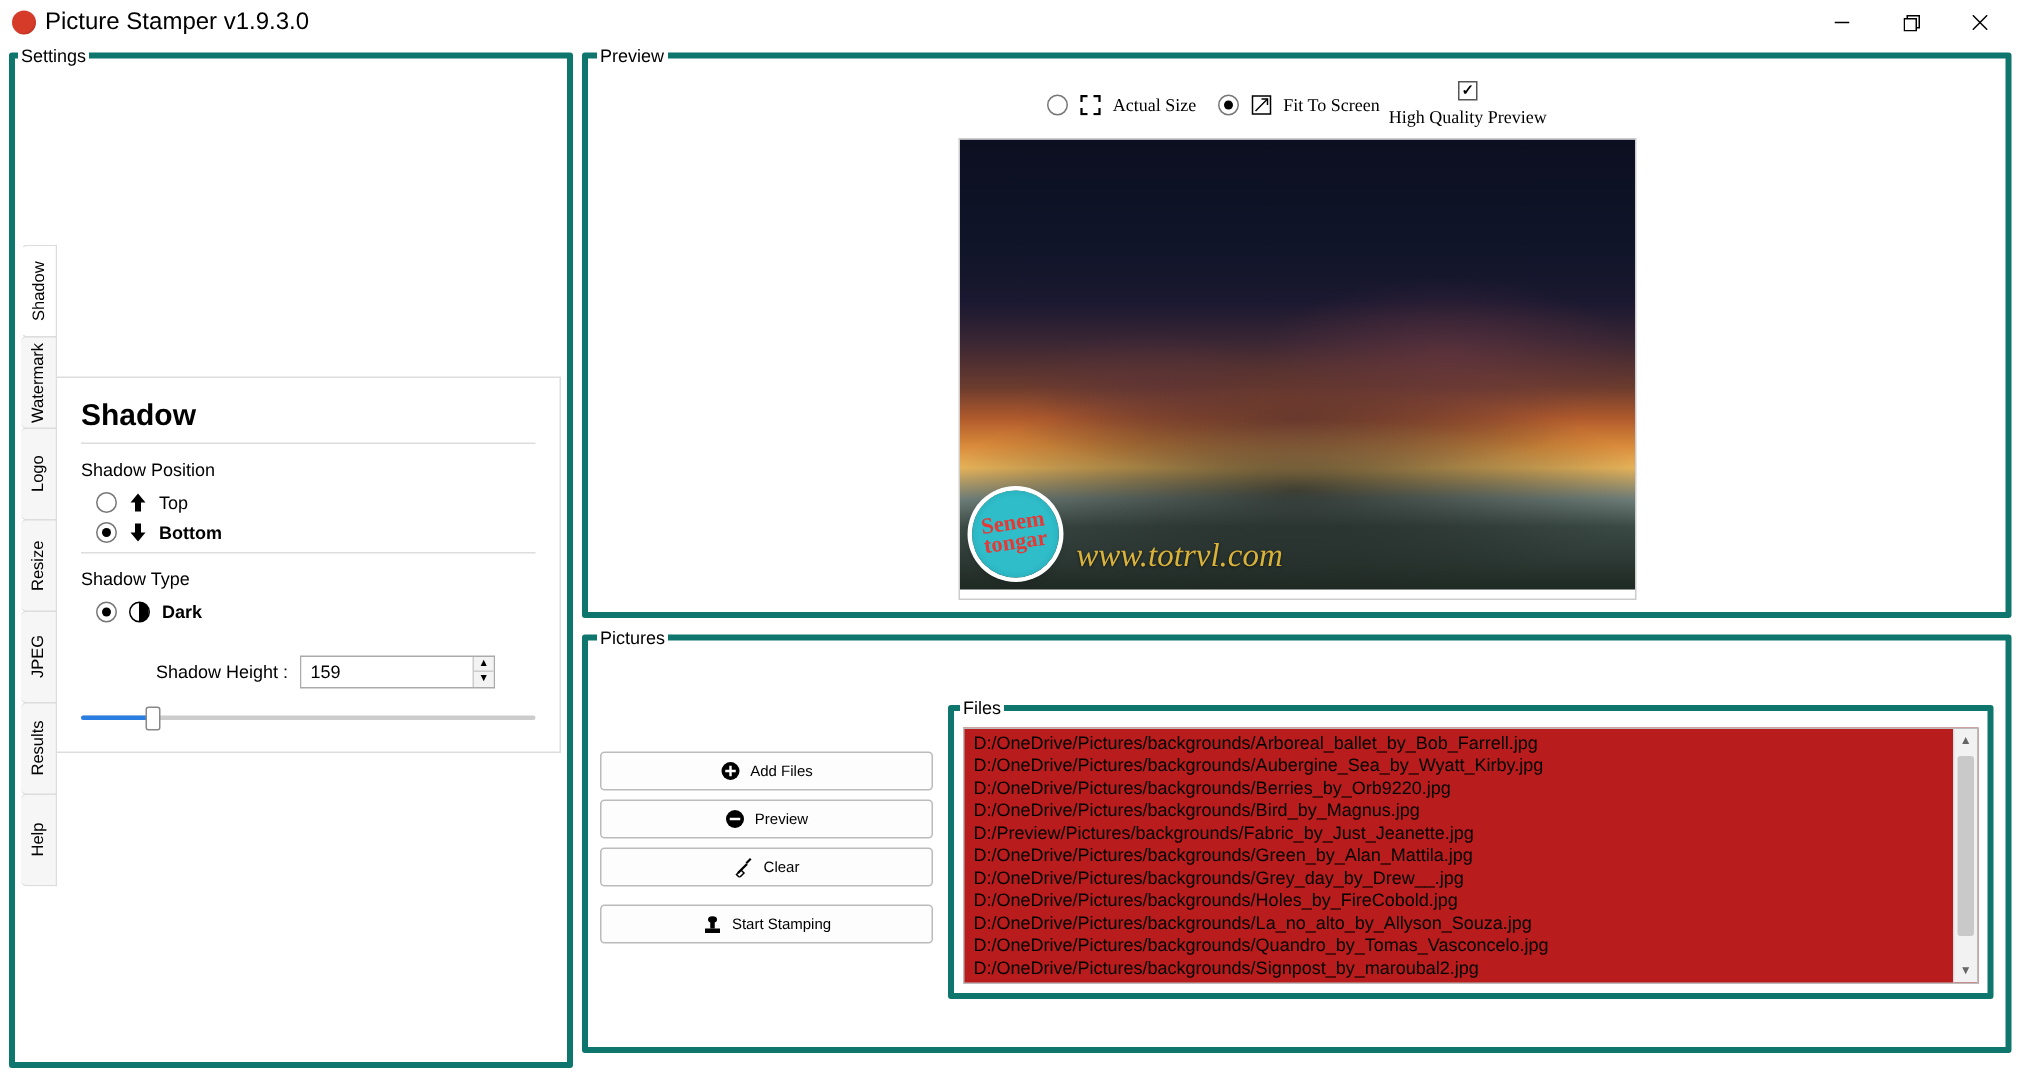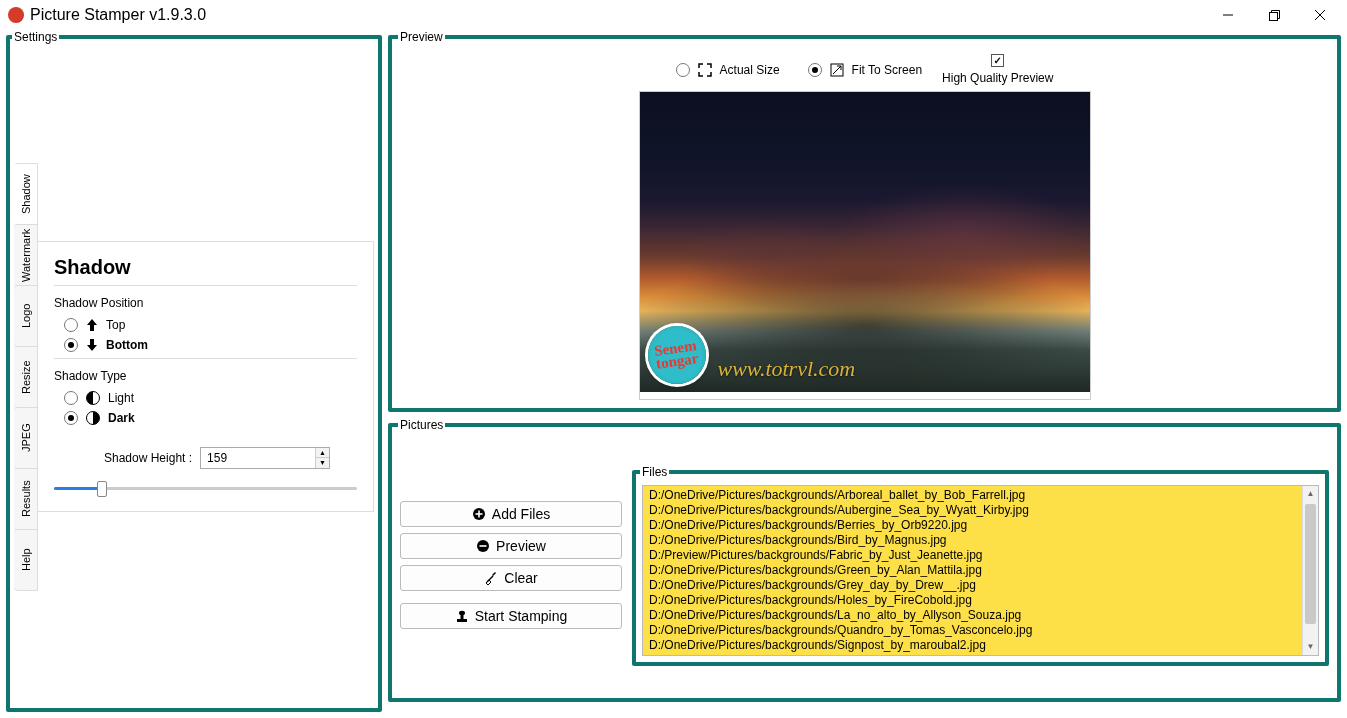--- a/index.html
+++ b/index.html
@@ -88,21 +88,21 @@
   position: absolute; left: 0; top: 8px; height: 3px; background: #2a7de1; border-radius: 2px;
 }
 .slider .thumb {
   position: absolute; top: 2px; width: 10px; height: 16px; background: #fff; border: 1px solid #888; border-radius: 2px;
   transform: translateX(-50%);
 }
 
 .right-panel { flex: 1; display: flex; flex-direction: column; gap: 6px; min-height: 0; }
 .preview-panel { min-height: 0; }
 .preview-panel > fieldset { height: 382px; display: flex; flex-direction: column; }
-.preview-toolbar { display: flex; align-items: center; gap: 20px; padding: 2px 2px 6px; }
+.preview-toolbar { display: flex; align-items: center; gap: 6px; padding: 2px 2px 6px; font-family: Liberation Serif, serif; }
 .preview-toolbar .right { margin-left: auto; display: flex; align-items: center; gap: 4px; flex-direction: column; }
 .cb { width: 13px; height: 13px; border: 1px solid #555; display: inline-flex; align-items: center; justify-content: center; font-size: 10px; }
 .cb.checked::after { content: "✓"; line-height: 1; font-weight: bold; }
 .preview-img-wrap {
   flex: 1; border: 1px solid #ccc; background: #fff; display: flex; align-items: flex-start; justify-content: center; overflow: hidden;
 }
 .preview-img {
   width: 450px; height: 300px; margin-top: 0; position: relative; overflow: hidden;
   background:
     linear-gradient(180deg,
@@ -134,29 +134,29 @@
   font-family: "Brush Script MT", "Segoe Script", cursive;
   font-style: italic; font-size: 22px; color: #d9b23a;
   text-shadow: 0 1px 2px rgba(0,0,0,.6);
 }
 
 .pictures-panel > fieldset { height: 284px; display: flex; gap: 10px; }
 .btncol { width: 222px; display: flex; flex-direction: column; gap: 6px; }
 .btn {
   height: 26px; border: 1px solid #bbb; background: #fdfdfd; border-radius: 3px;
   display: flex; align-items: center; justify-content: center; gap: 6px;
-  font-size: 14px; cursor: pointer;
+  font-size: 10px; cursor: pointer;
 }
 .btn .ic { width: 14px; height: 14px; display: inline-flex; align-items: center; justify-content: center; }
 .btncol .spacer { flex: 1; }
 legend.inner { font-size: 12px; }
 .files-group { flex: 1; display: flex; flex-direction: column; }
 .files-group > fieldset { flex: 1; display: flex; padding: 6px; }
 .filelist {
-  flex: 1; border: 1px solid #bbb; background: #fde047; overflow: hidden; position: relative;
+  flex: 1; border: 1px solid #bbb; background: #b91c1c; overflow: hidden; position: relative;
   display: flex;
 }
 .filelist .items { flex: 1; overflow: hidden; padding: 2px 0; }
 .filelist .row {
   padding: 0 6px; line-height: 15px; font-size: 12px; white-space: nowrap;
 }
 .filelist .row.sel { background: #2f8fff; color: #fff; }
 .filelist .sb {
   width: 16px; background: #f2f2f2; border-left: 1px solid #ddd; position: relative;
 }
@@ -232,25 +232,20 @@
             <svg width="12" height="14">
                 <path d="M6 13 L11 7 L8 7 L8 1 L4 1 L4 7 L1 7 Z" fill="#000"></path>
               </svg>
             <span class="lbltxt">Bottom</span>
           </div>
 
           <hr>
 
           <div class="subhead">Shadow Type</div>
 
-          <div class="radio-row">
-            <span class="radio" id="rt-light"></span>
-            <span class="halfcircle"></span>
-            <span class="lbltxt">Light</span>
-          </div>
           <div class="radio-row sel">
             <span class="radio checked" id="rt-dark"></span>
             <span class="halfcircle dark"></span>
             <span class="lbltxt">Dark</span>
           </div>
 
           <div class="height-row">
             <span>Shadow Height :</span>
             <div class="spinner">
               <input type="text" value="159" style="">

